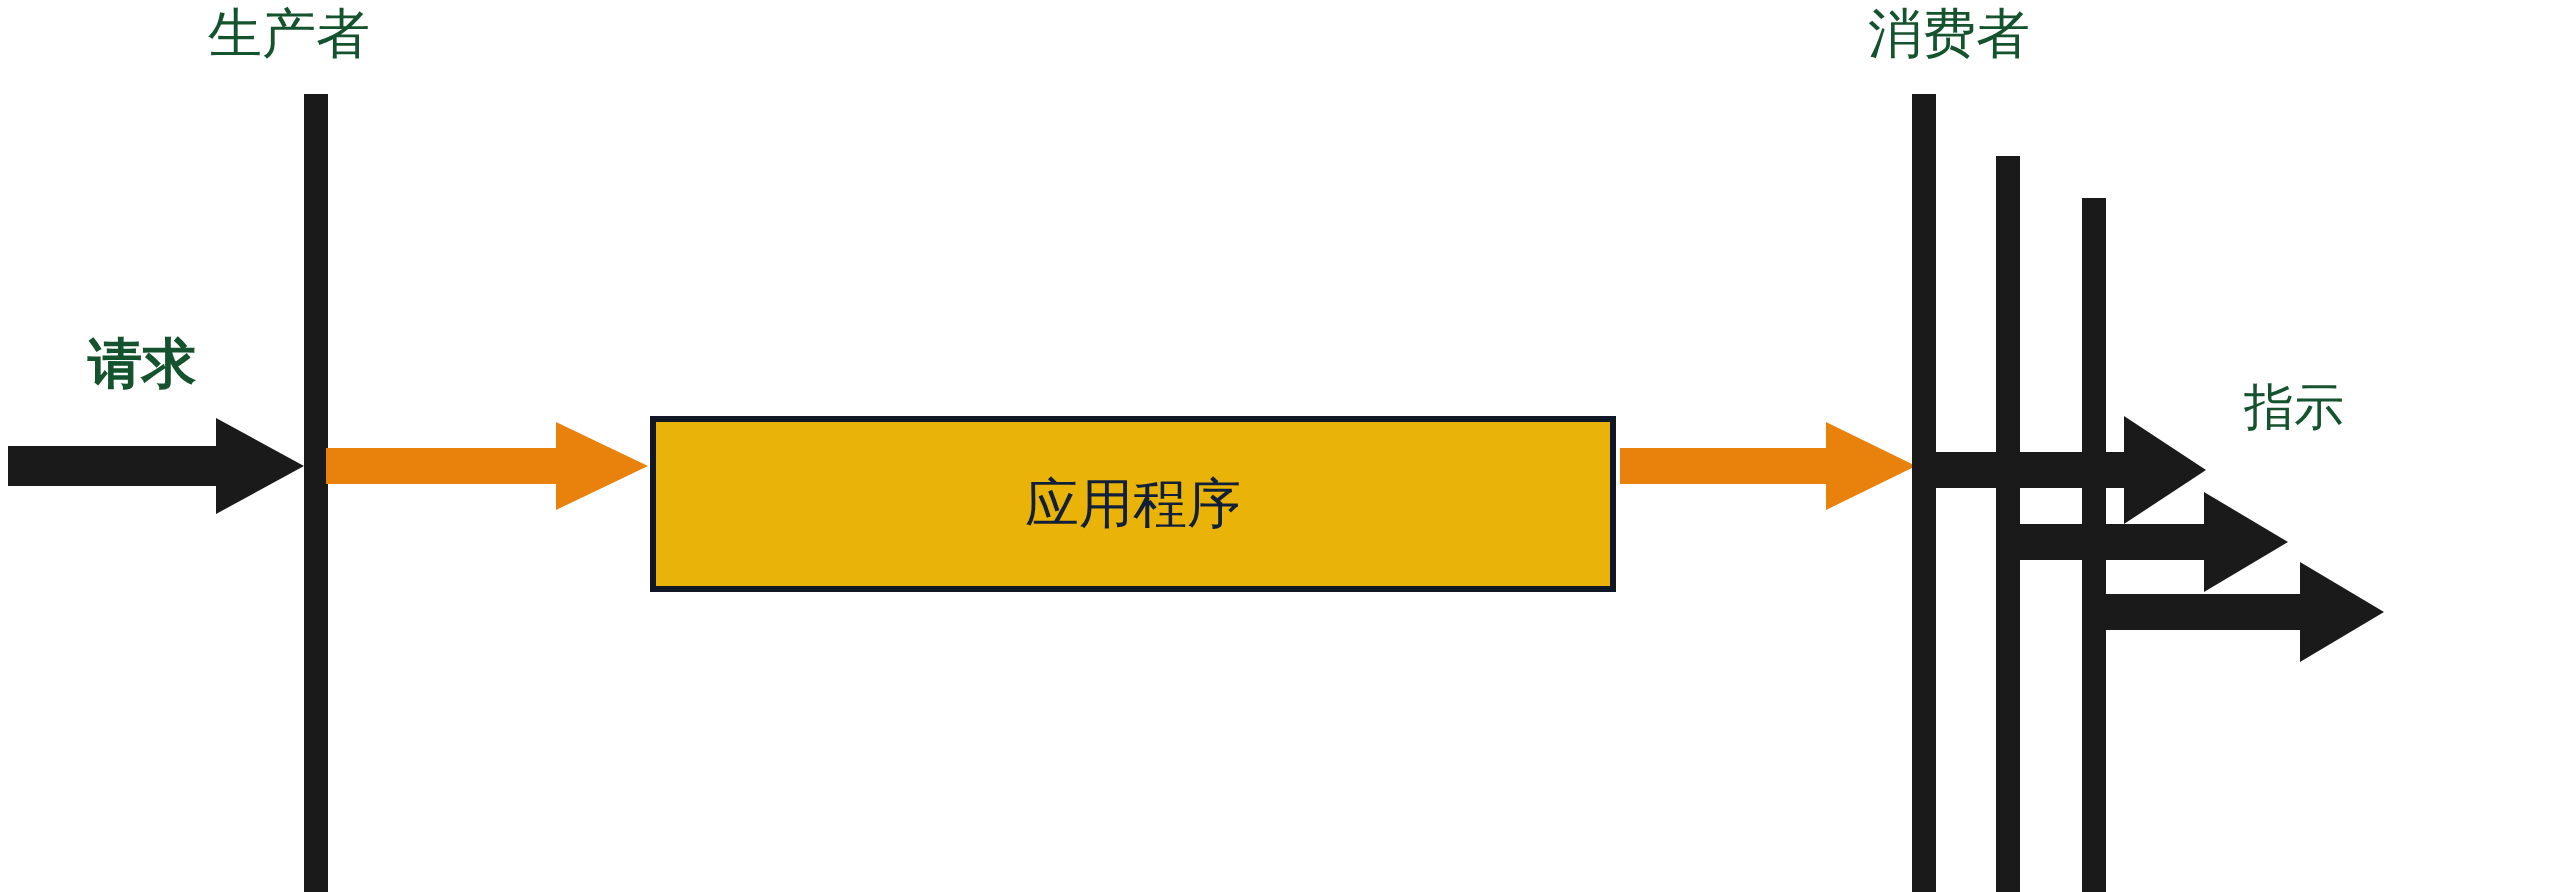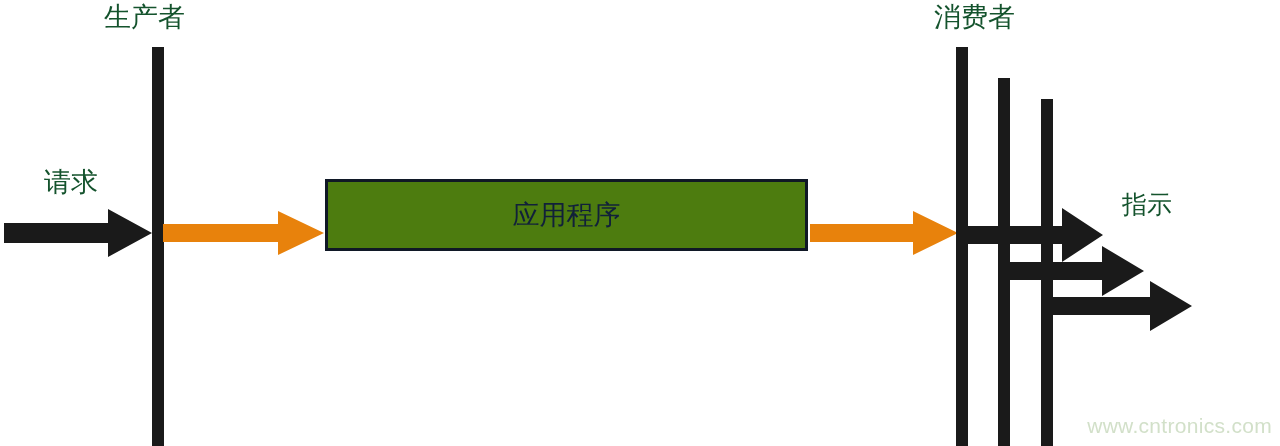--- a/index.html
+++ b/index.html
@@ -28,44 +28,45 @@
   }
   .label-consumer {
     left: 934px;
     top: 4px;
     font-size: 27px;
   }
   .label-request {
     left: 44px;
     top: 169px;
     font-size: 27px;
+    font-weight: bold;
   }
   .label-indication {
     left: 1122px;
     top: 192px;
     font-size: 25px;
   }
   .label-dlc {
     left: 481px;
     top: 146px;
     font-size: 27px;
     letter-spacing: 0.2px;
   }
   .label-canid {
     left: 440px;
     top: 297px;
     font-size: 27px;
   }
   .app-box {
     position: absolute;
     left: 325px;
-    top: 179px;
+    top: 208px;
     width: 483px;
-    height: 72px;
-    background: #4d7c0f;
+    height: 88px;
+    background: #eab308;
     border: 3px solid #101826;
     box-sizing: border-box;
     display: flex;
     align-items: center;
     justify-content: center;
   }
   .app-box-text {
     font-size: 27px;
     color: #11203a;
     line-height: 1;
@@ -143,15 +144,14 @@
     <g>
       <polygon fill="#1a1a1a" points="998,262 1102,262 1102,246 1144,271 1102,296 1102,280 998,280"></polygon>
     </g>
 
     <g>
       <polygon fill="#1a1a1a" points="1041,297 1150,297 1150,281 1192,306 1150,331 1150,315 1041,315"></polygon>
     </g>
 
   </svg>
 
-  <div class="watermark">www.cntronics.com</div>
 
 </div>
 
 </body></html>

